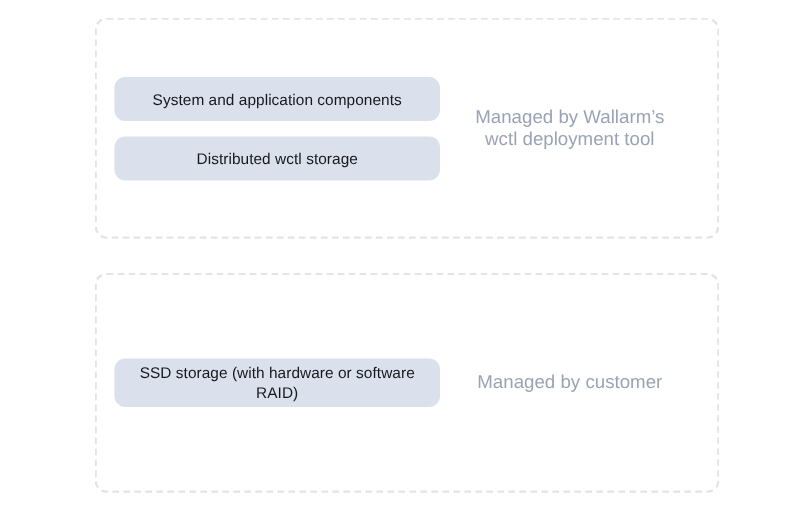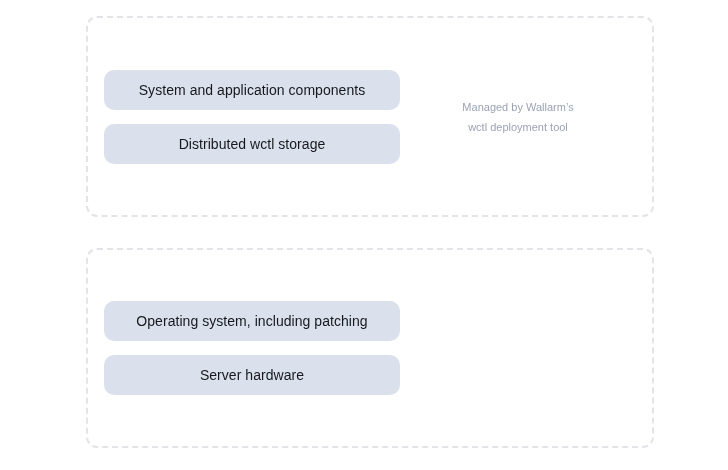--- a/index.html
+++ b/index.html
@@ -80,21 +80,21 @@
     flex: 1;
     display: flex;
     align-items: center;
     justify-content: center;
     padding-right: 18px;
     box-sizing: border-box;
   }
 
   .caption {
     color: #9aa3b5;
-    font-size: 11px;
+    font-size: 17px;
     line-height: 20px;
     text-align: center;
     max-width: 190px;
     white-space: pre-line;
   }
 </style>
 </head>
 <body>
 
 <div class="diagram">
@@ -112,21 +112,23 @@
 wctl deployment tool</div>
       </div>
 
     </div>
   </div>
 
   <div class="group group-2">
     <div class="group-inner">
 
       <div class="pill-column">
-        <div class="pill">Operating system, including patching</div>
-        <div class="pill">Server hardware</div>
+        <div class="pill">SSD storage (with hardware or software RAID)</div>
       </div>
 
+      <div class="caption-column">
+        <div class="caption">Managed by customer</div>
+      </div>
 
     </div>
   </div>
 
 </div>
 
 </body></html>

